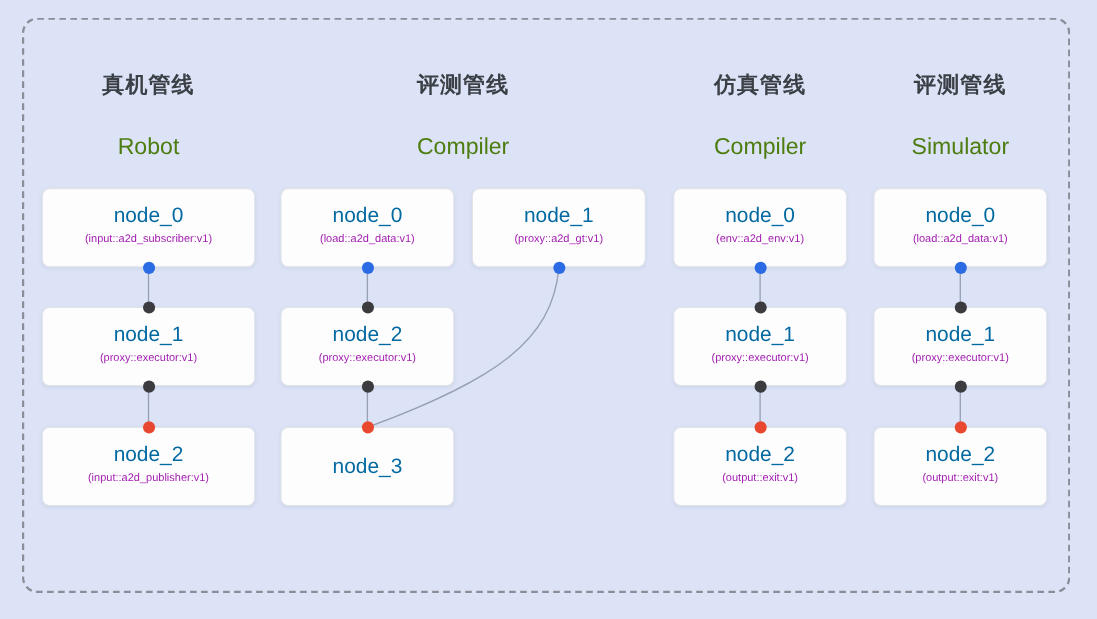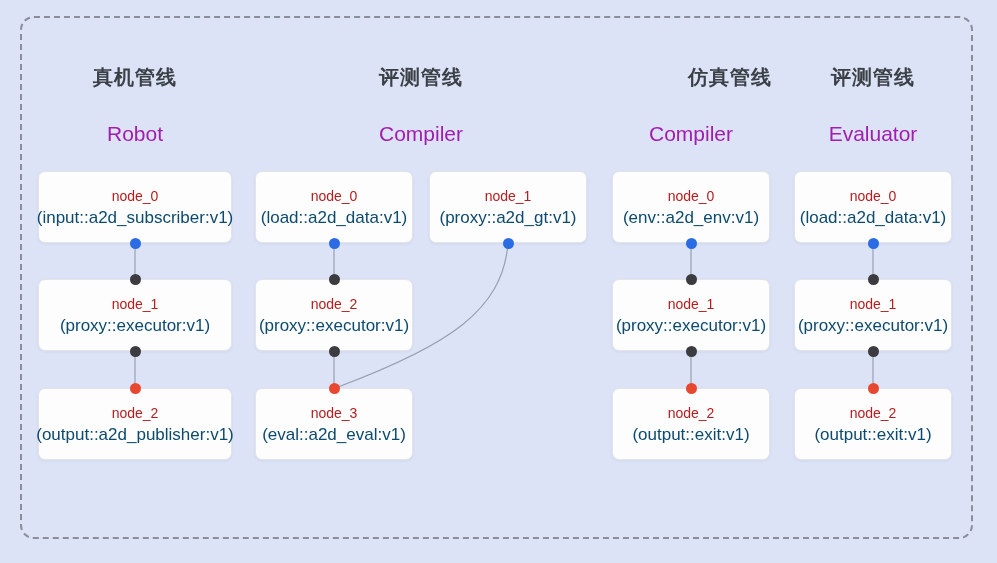--- a/index.html
+++ b/index.html
@@ -16,32 +16,32 @@
   }
   .edges{position:absolute;left:0;top:0;width:997px;height:563px;z-index:1;}
   .edges path{fill:none;stroke:#97a0b2;stroke-width:1.2;}
   .title-cn{
     position:absolute;top:64px;transform:translateX(-50%);
     font-size:20px;font-weight:700;color:#3b4046;letter-spacing:1px;
     white-space:nowrap;z-index:2;
   }
   .title-en{
     position:absolute;top:122px;transform:translateX(-50%);
-    font-size:21px;font-weight:400;color:#a21caf;
+    font-size:21px;font-weight:400;color:#4d7c0f;
     white-space:nowrap;z-index:2;
   }
   .node{
     position:absolute;height:72px;box-sizing:border-box;
     background:#fdfdfe;border:1px solid #e2e4ea;border-radius:7px;
     box-shadow:0 1px 3px rgba(60,70,110,0.07);
     display:flex;flex-direction:column;align-items:center;justify-content:center;
     z-index:2;
   }
-  .node .nname{font-size:14px;color:#b91c1c;line-height:21px;text-align:right;}
-  .node .ntype{font-size:17px;color:#0c4a6e;line-height:21px;white-space:nowrap;}
+  .node .nname{font-size:19px;color:#0369a1;line-height:21px;text-align:right;}
+  .node .ntype{font-size:10px;color:#a21caf;line-height:21px;white-space:nowrap;}
   .dot{
     position:absolute;width:11px;height:11px;border-radius:50%;z-index:3;
   }
   .dot.blue{background:#2b6ce4;}
   .dot.black{background:#3b3b40;}
   .dot.red{background:#e8482f;}
   
   .c1{left:38px;width:194px;}
   .c2{left:255px;width:158px;}
   .c2b{left:429px;width:158px;}
@@ -80,21 +80,21 @@
   <div class="node c1 r1">
     <span class="nname">node_0</span>
     <span class="ntype">(input::a2d_subscriber:v1)</span>
   </div>
   <div class="node c1 r2">
     <span class="nname">node_1</span>
     <span class="ntype">(proxy::executor:v1)</span>
   </div>
   <div class="node c1 r3">
     <span class="nname">node_2</span>
-    <span class="ntype">(output::a2d_publisher:v1)</span>
+    <span class="ntype">(input::a2d_publisher:v1)</span>
   </div>
   <div class="dot blue" style="left:129.5px;top:238px"></div>
   <div class="dot black" style="left:129.5px;top:273.5px"></div>
   <div class="dot black" style="left:129.5px;top:346px"></div>
   <div class="dot red" style="left:129.5px;top:382.5px"></div>
 
   <div class="title-cn" style="left:421px">评测管线</div>
   <div class="title-en" style="left:421px">Compiler</div>
 
   <div class="node c2 r1">
@@ -104,50 +104,49 @@
   <div class="node c2b r1">
     <span class="nname">node_1</span>
     <span class="ntype">(proxy::a2d_gt:v1)</span>
   </div>
   <div class="node c2 r2">
     <span class="nname">node_2</span>
     <span class="ntype">(proxy::executor:v1)</span>
   </div>
   <div class="node c2 r3">
     <span class="nname">node_3</span>
-    <span class="ntype">(eval::a2d_eval:v1)</span>
   </div>
   <div class="dot blue" style="left:328.5px;top:238px"></div>
   <div class="dot blue" style="left:502.5px;top:238px"></div>
   <div class="dot black" style="left:328.5px;top:273.5px"></div>
   <div class="dot black" style="left:328.5px;top:346px"></div>
   <div class="dot red" style="left:328.5px;top:382.5px"></div>
 
-  <div class="title-cn" style="left:730px">仿真管线</div>
+  <div class="title-cn" style="left:691px">仿真管线</div>
   <div class="title-en" style="left:691px">Compiler</div>
 
   <div class="node c3 r1">
     <span class="nname">node_0</span>
     <span class="ntype">(env::a2d_env:v1)</span>
   </div>
   <div class="node c3 r2">
     <span class="nname">node_1</span>
     <span class="ntype">(proxy::executor:v1)</span>
   </div>
   <div class="node c3 r3">
     <span class="nname">node_2</span>
     <span class="ntype">(output::exit:v1)</span>
   </div>
   <div class="dot blue" style="left:685.5px;top:238px"></div>
   <div class="dot black" style="left:685.5px;top:273.5px"></div>
   <div class="dot black" style="left:685.5px;top:346px"></div>
   <div class="dot red" style="left:685.5px;top:382.5px"></div>
 
   <div class="title-cn" style="left:873px">评测管线</div>
-  <div class="title-en" style="left:873px">Evaluator</div>
+  <div class="title-en" style="left:873px">Simulator</div>
 
   <div class="node c4 r1">
     <span class="nname">node_0</span>
     <span class="ntype">(load::a2d_data:v1)</span>
   </div>
   <div class="node c4 r2">
     <span class="nname">node_1</span>
     <span class="ntype">(proxy::executor:v1)</span>
   </div>
   <div class="node c4 r3">

